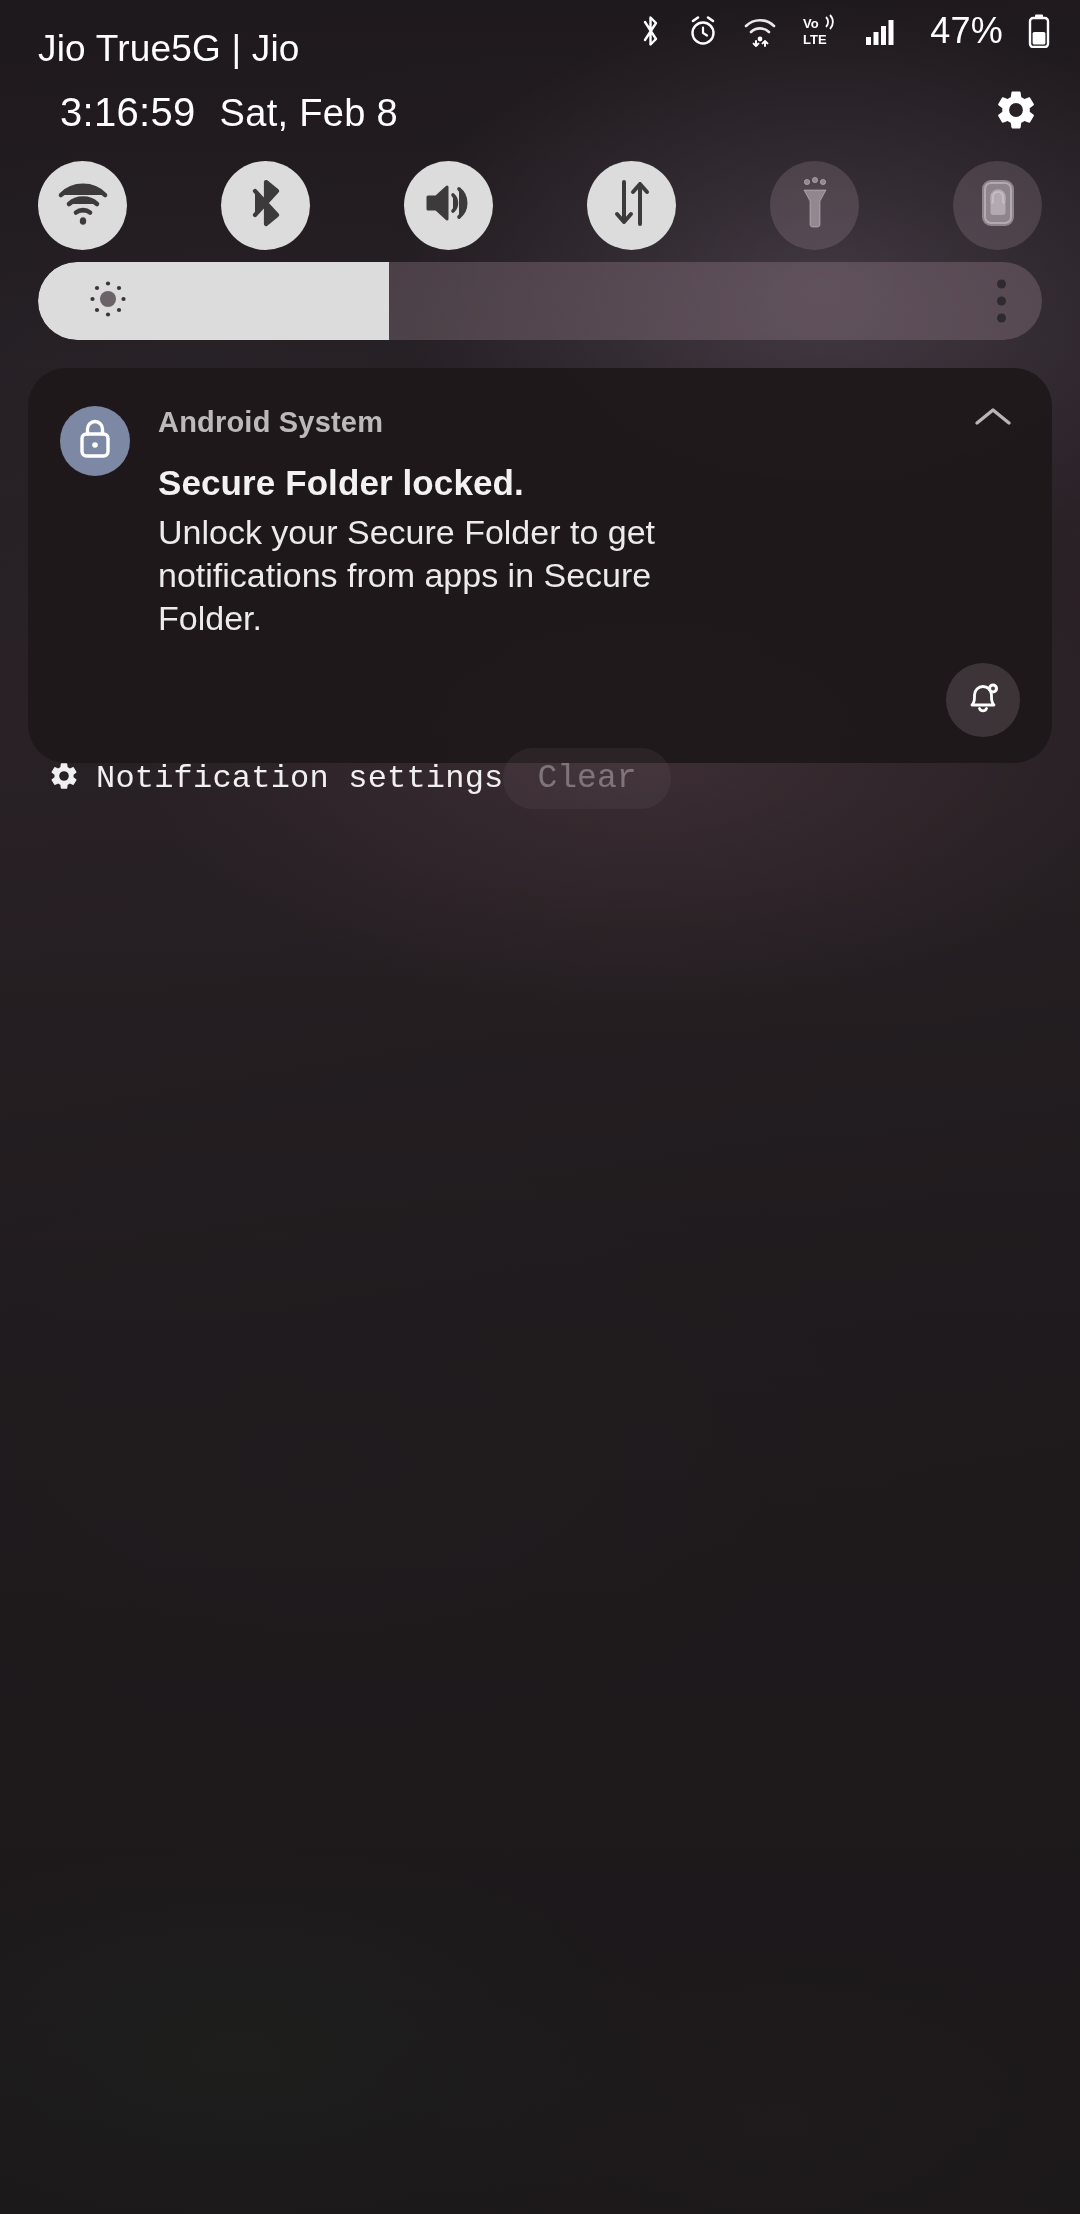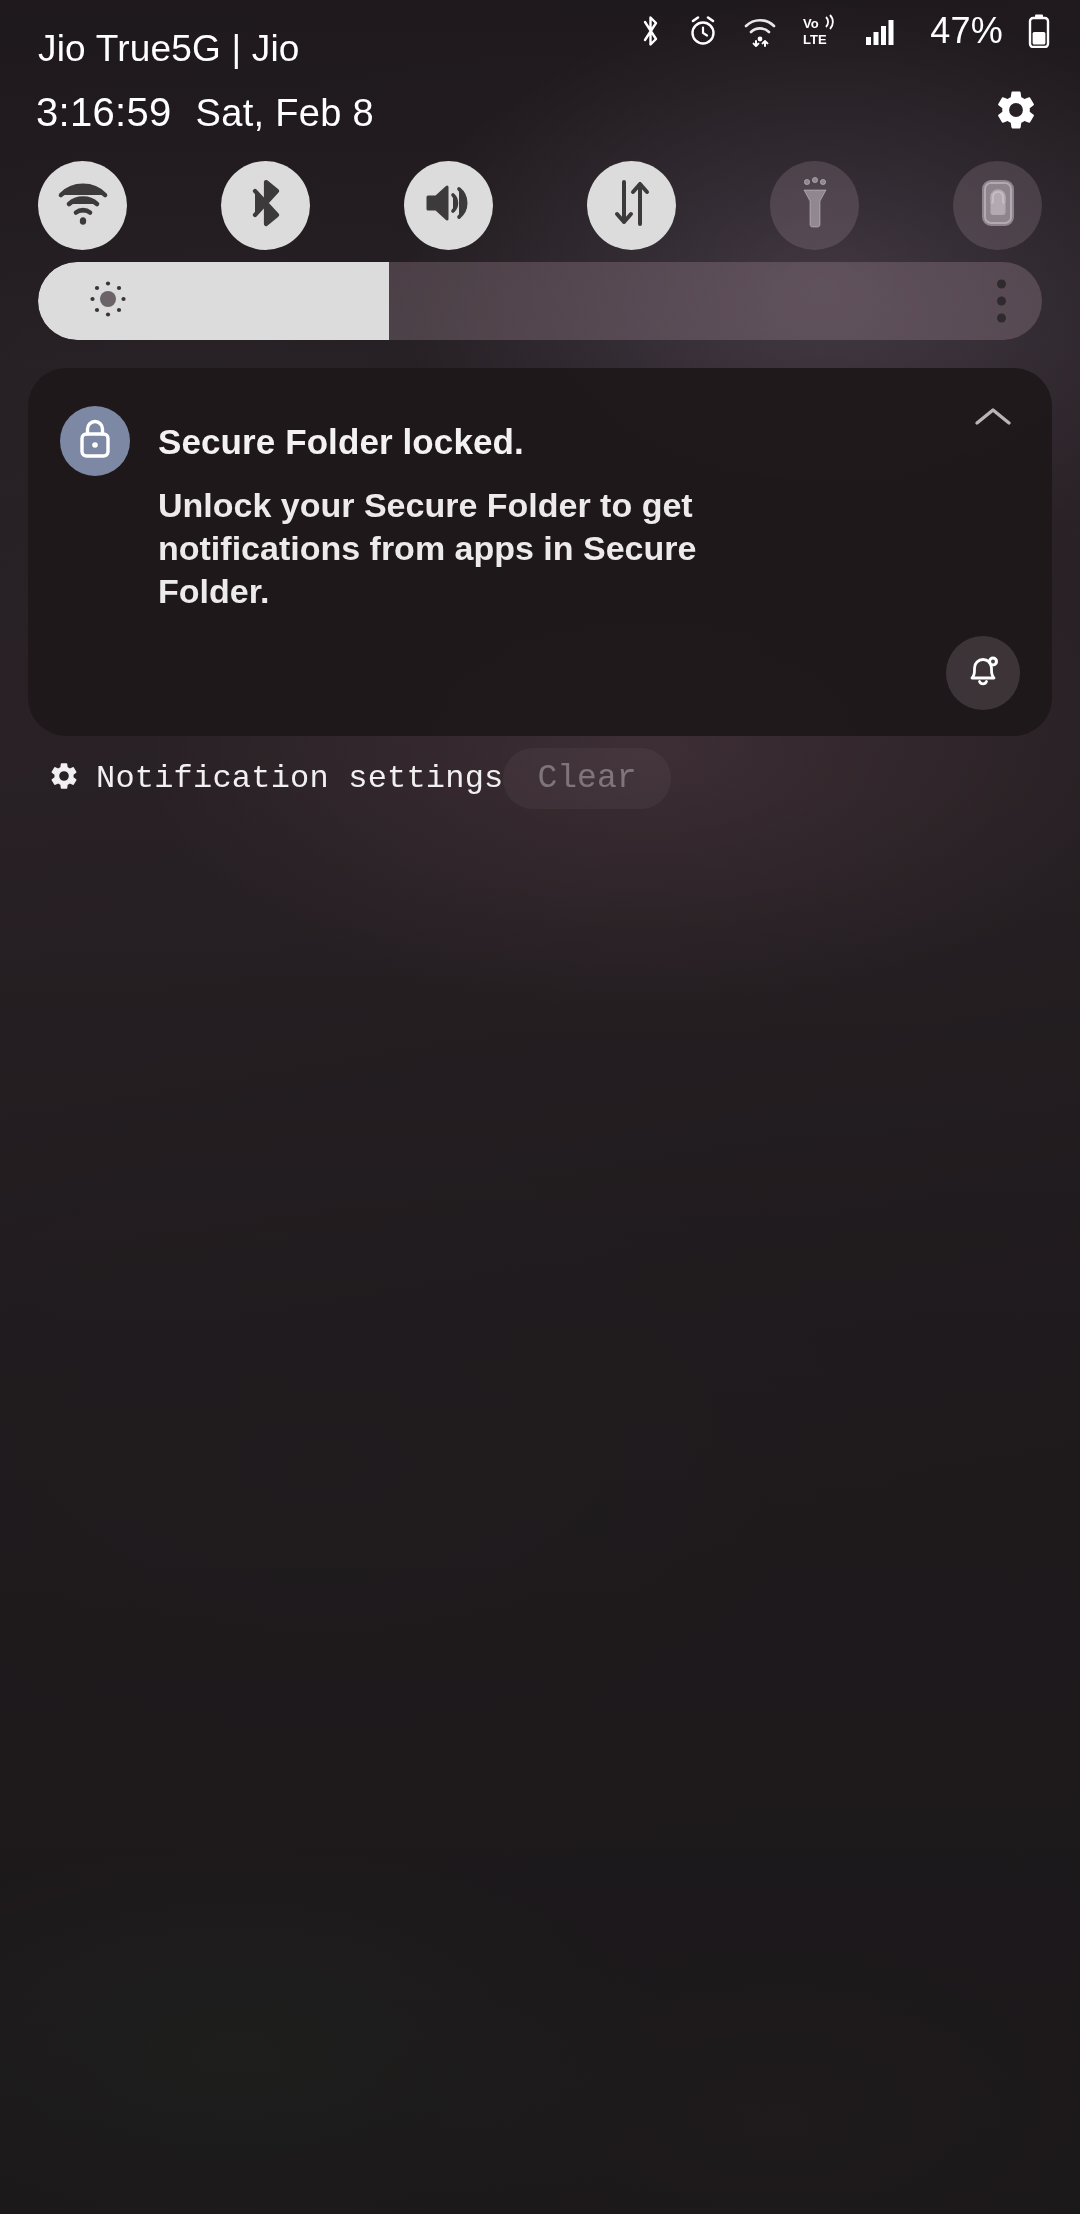--- a/index.html
+++ b/index.html
@@ -36,23 +36,23 @@
     display:flex; align-items:center; justify-content:space-between;
     padding:0 30px 0 38px;
   }
   .carrier{ color:#ffffff; font-size:37px; letter-spacing:.2px; white-space:nowrap;margin-top:36px; }
   .status-right{ display:flex; align-items:center; gap:25px; }
   .status-right svg{ display:block; }
   .battery-pct{ color:#ffffff; font-size:36px; font-weight:400; letter-spacing:.2px; margin-left:10px;}
 
   
   .clockrow{
-    position:absolute; top:80px; left:12px; right:0; height:64px;
+    position:absolute; top:80px; left:0; right:0; height:64px;
     display:flex; align-items:center; justify-content:space-between;
-    padding:0 36px 0 24px;
+    padding:0 36px 0 60px;
   }
   .clock-left{ display:flex; align-items:baseline; gap:24px; }
   .clock-time{ color:#fff; font-size:40px; letter-spacing:.3px; }
   .clock-date{ color:#fff; font-size:38px; letter-spacing:.3px; }
   .gear-btn{ width:56px; height:56px; display:flex; align-items:center; justify-content:center; }
 
   
   .toggles{
     position:absolute; top:150px; left:0; right:0; height:110px;
     display:flex; align-items:center; justify-content:space-between;
@@ -94,21 +94,21 @@
   .notif-head{ display:flex; align-items:flex-start; }
   .notif-appicon{
     width:70px; height:70px; border-radius:50%;
     background:#7d88a5;
     display:flex; align-items:center; justify-content:center;
     flex:0 0 auto; margin-top:8px;
   }
   .notif-body{ flex:1; padding-left:28px; padding-right:10px; }
   .notif-app{ color:#bdb9bb; font-size:29px; font-weight:600; letter-spacing:.2px; padding-top:8px;}
   .notif-title{ color:#f3f1f2; font-size:35px; font-weight:700; letter-spacing:.1px; margin-top:24px; }
-  .notif-text{ color:#eceaeb; font-size:34px; line-height:1.27; margin-top:22px; max-width:600px;font-weight:bold; }
+  .notif-text{ color:#eceaeb; font-size:34px; line-height:1.27; margin-top:8px; max-width:600px; }
   .notif-collapse{ width:54px; height:54px; display:flex; align-items:flex-start; justify-content:center; flex:0 0 auto; padding-top:6px;}
   .notif-actions{ display:flex; justify-content:flex-end; margin-top:22px; }
   .bell-btn{
     width:74px; height:74px; border-radius:50%;
     background:rgba(84,76,80,0.55);
     display:flex; align-items:center; justify-content:center;
   }
 
   
   .footer{
@@ -302,20 +302,21 @@
         <span>
           <svg width="38" height="42" viewBox="0 0 38 42" fill="none">
             <rect x="6" y="16" width="26" height="22" rx="4.5" stroke="#ffffff" stroke-width="3.4"></rect>
             <path d="M11.5 16 L11.5 11 A7.5 7.5 0 0 1 26.5 11 L26.5 16" stroke="#ffffff" stroke-width="3.4" stroke-linecap="round"></path>
             <circle cx="19" cy="27" r="2.8" fill="#ffffff"></circle>
           </svg>
         </span>
       </div>
 
       <div class="notif-body">
+        <div class="notif-app">Android System</div>
         <div class="notif-title">Secure Folder locked.</div>
         <div class="notif-text">Unlock your Secure Folder to get notifications from apps in Secure Folder.</div>
       </div>
 
       <div class="notif-collapse">
         <span>
           <svg width="40" height="26" viewBox="0 0 40 26" fill="none">
             <path d="M4 19 L20 6 L36 19" stroke="#b9b4b6" stroke-width="3.4" stroke-linecap="round" stroke-linejoin="round"></path>
           </svg>
         </span>

